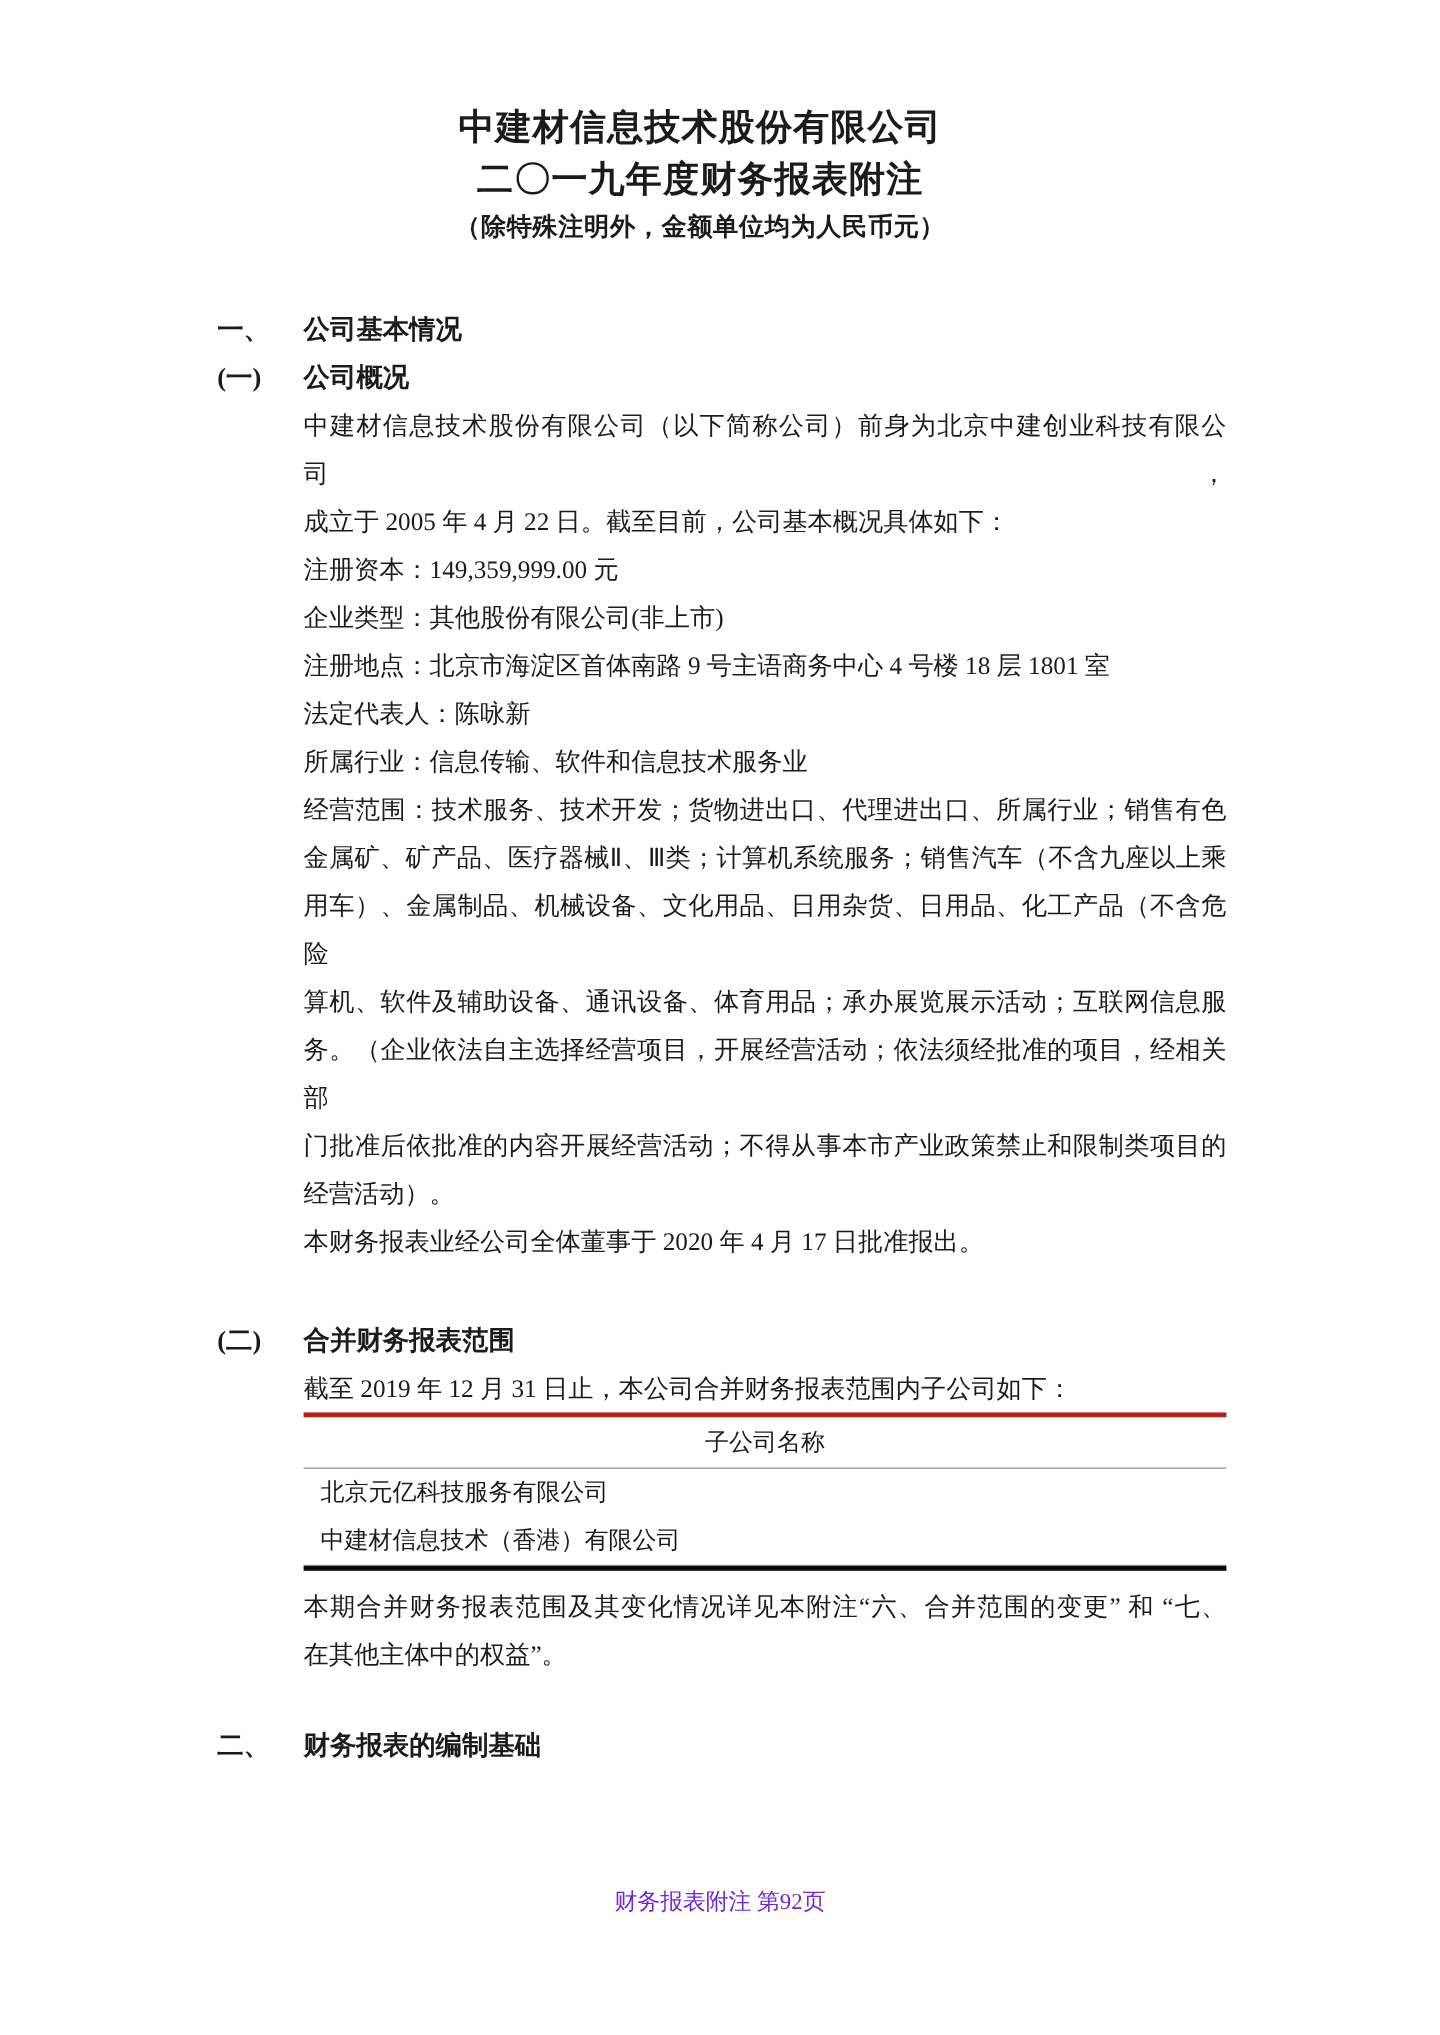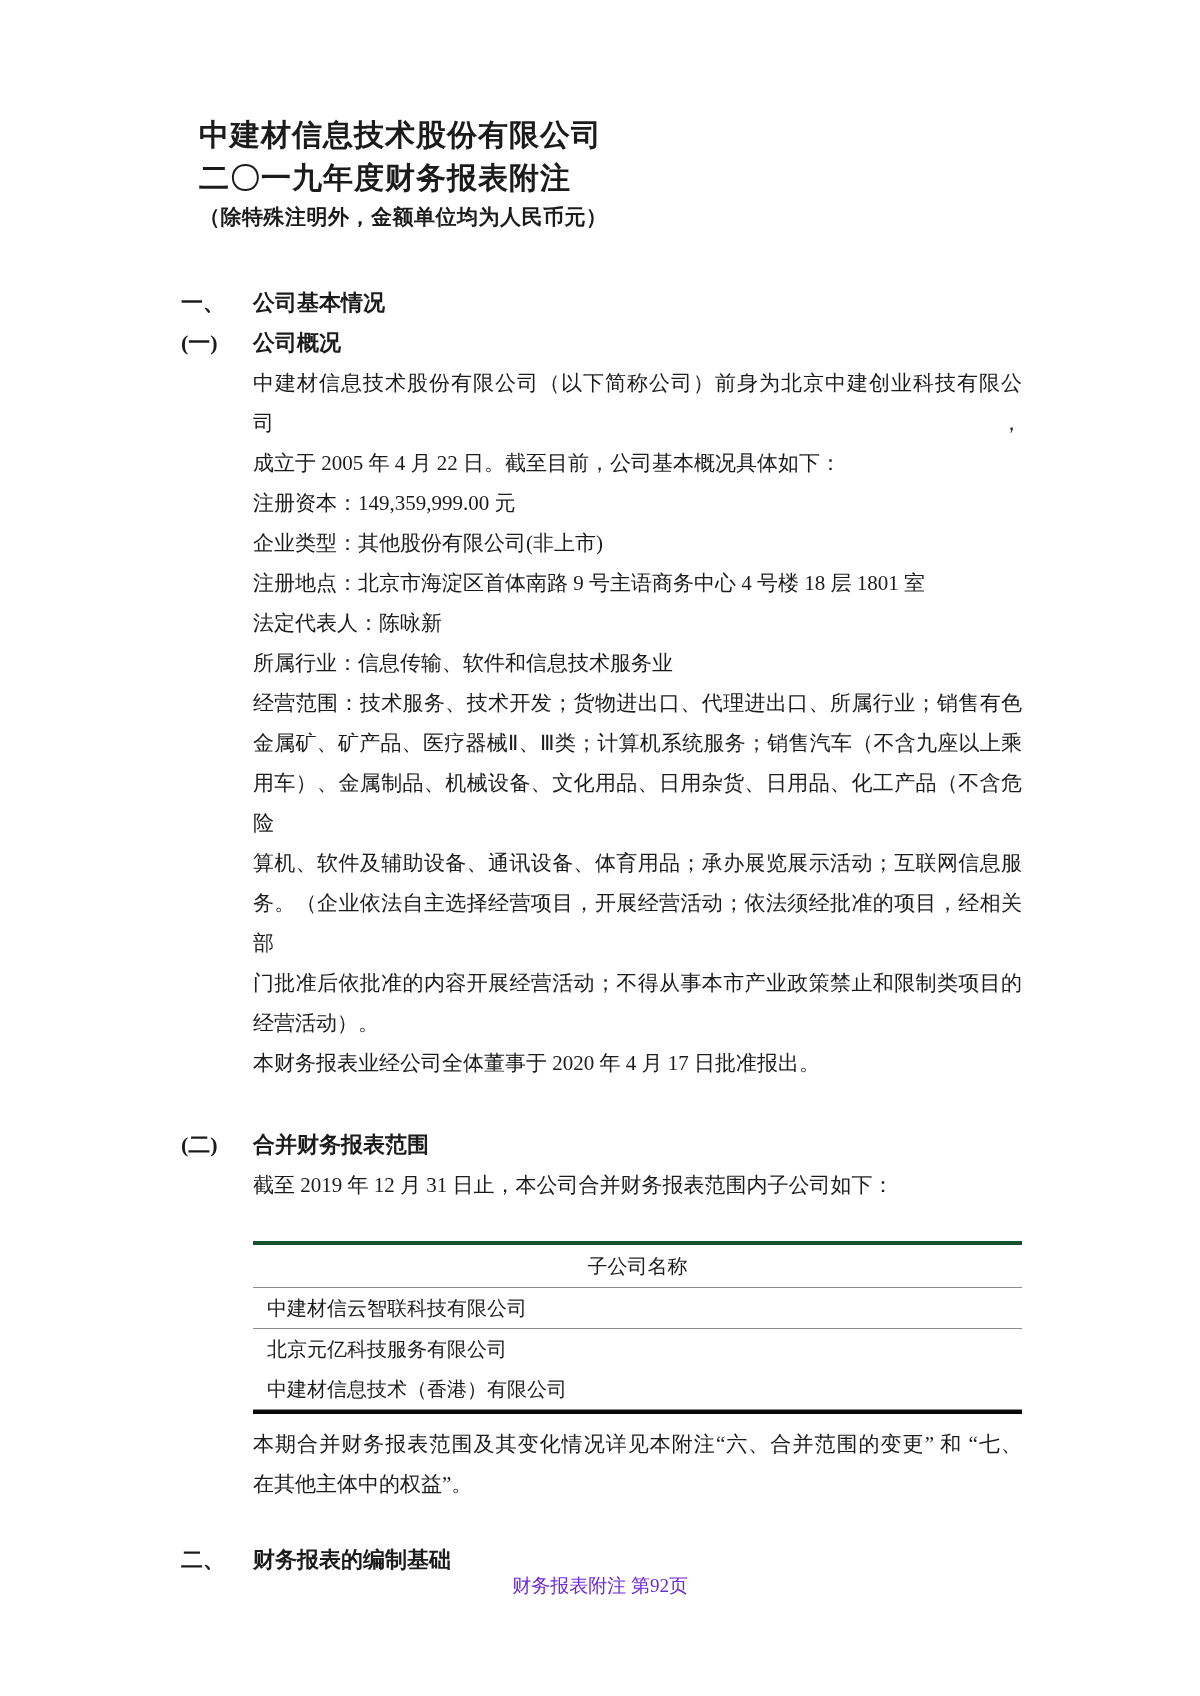--- a/index.html
+++ b/index.html
@@ -7,42 +7,42 @@
     width:1200px; height:1696px;
     background:#ffffff;
     font-family:"Liberation Serif", serif;
     color:#1b1b1b;
     -webkit-font-smoothing:antialiased;
   }
   .page { position:relative; width:1200px; height:1696px; overflow:hidden; background:#fff; }
   .content { position:absolute; left:253px; top:0; width:769px; }
 
   
-  .title-block { position:relative; left:-54px; text-align:left; padding-top:113px; }
+  .title-block { position:relative; left:-54px; text-align:center; padding-top:85px; }
   .title-main { font-size:30px; font-weight:bold; line-height:43px; letter-spacing:1px; }
   .title-sub  { font-size:21px; font-weight:bold; line-height:36px; letter-spacing:0.5px; }
 
   
   .sec { position:relative; font-family:"Liberation Sans", sans-serif;
          font-weight:bold; font-size:22px; line-height:40px; }
   .sec .num { position:absolute; left:-72px; top:0; font-family:"Liberation Serif", serif; }
 
   
   .line  { font-size:21px; line-height:40px; white-space:nowrap; }
   .wline { font-size:21px; line-height:40px; }
   .jline { font-size:21px; line-height:40px; text-align:justify; text-align-last:justify; }
 
   .mt-sec1 { margin-top:48px; }
   .mt-sec2 { margin-top:42px; }
   .mt-sec3 { margin-top:36px; }
   .mt-note { margin-top:10px; }
 
   
-  .subs-table { margin-top:36px; width:769px; box-sizing:border-box;
-                border-top:4px solid #14532d; border-bottom:4px solid #0a0a0a; }
+  .subs-table { width:769px; box-sizing:border-box;
+                border-top:4px solid #b91c1c; border-bottom:4px solid #0a0a0a; }
   .subs-header { font-size:20px; line-height:42px; height:42px; text-align:center;
                  border-bottom:1px solid #8c8c8c; }
   .subs-row { font-size:20px; line-height:40px; height:40px; padding-left:14px;
               border-bottom:1px solid #8c8c8c; }
   .subs-row.last { border-bottom:none; }
 
   
   .footer { position:absolute; left:0; right:0; top:1566px; text-align:center;
             font-size:19px; line-height:40px; color:#6d28d9; }
 </style>
@@ -89,21 +89,20 @@
 
     <div class="sec mt-sec2">
       <span class="num">(二)</span>
       <span>合并财务报表范围</span>
     </div>
 
     <div class="wline">截至 2019 年 12 月 31 日止，本公司合并财务报表范围内子公司如下：</div>
 
     <div class="subs-table">
       <div class="subs-header">子公司名称</div>
-      <div class="subs-row">中建材信云智联科技有限公司</div>
       <div class="subs-row last">北京元亿科技服务有限公司</div>
       <div class="subs-row">中建材信息技术（香港）有限公司</div>
     </div>
 
     <div class="jline mt-note">本期合并财务报表范围及其变化情况详见本附注“六、合并范围的变更” 和 “七、</div>
     <div class="wline">在其他主体中的权益”。</div>
 
     <div class="sec mt-sec3">
       <span class="num">二、</span>
       <span>财务报表的编制基础</span>

